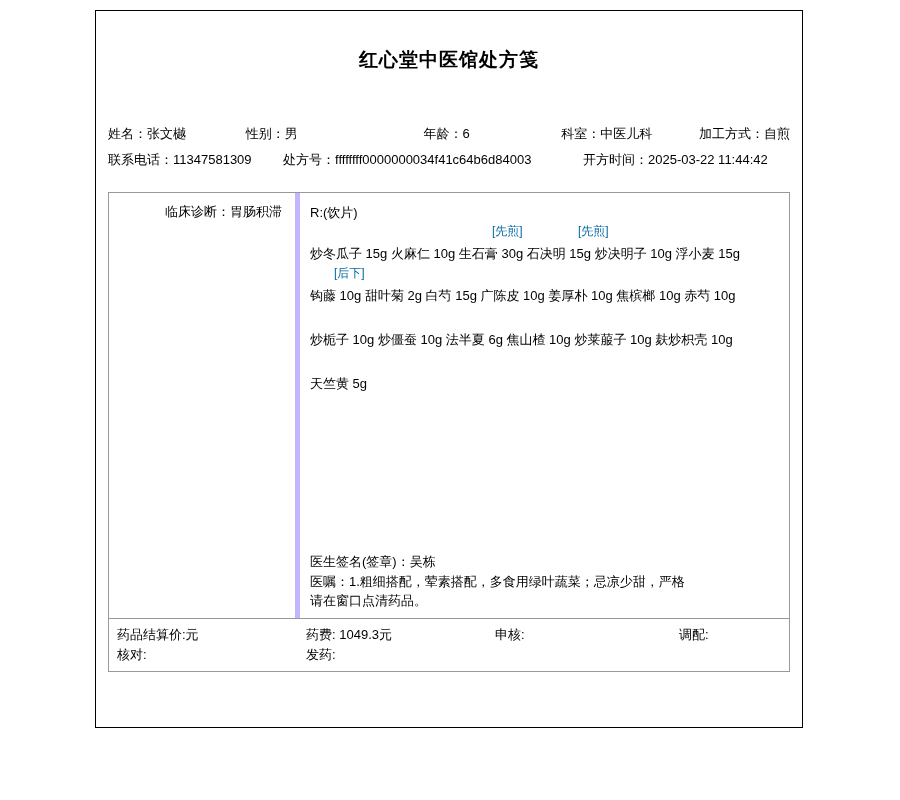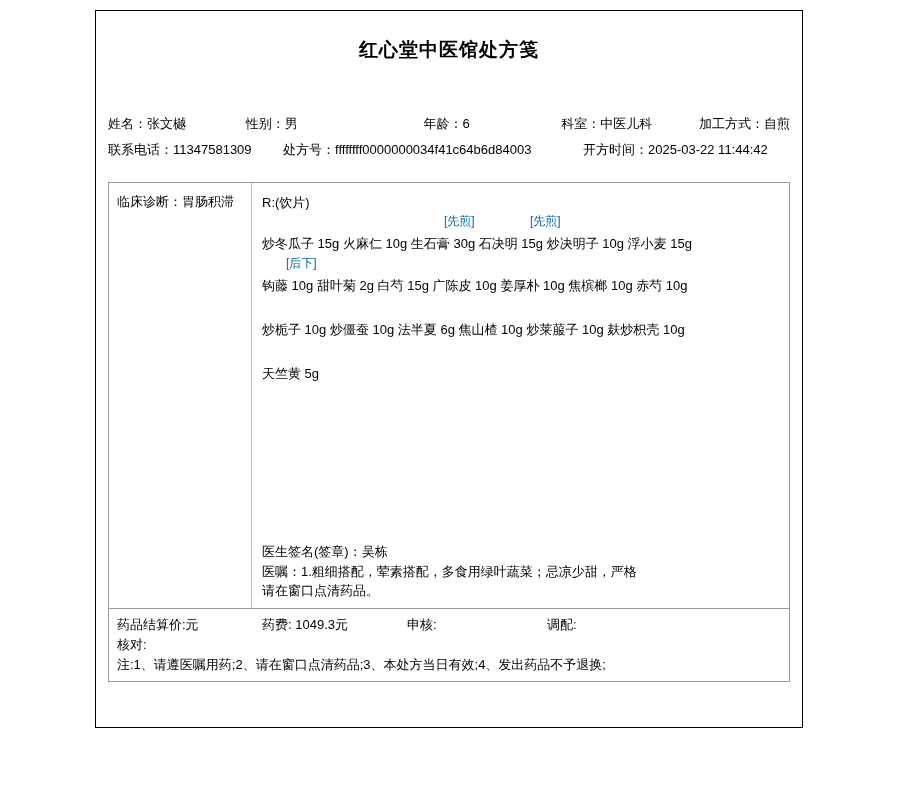--- a/index.html
+++ b/index.html
@@ -21,21 +21,21 @@
     width: 708px;
     height: 718px;
     border: 1px solid #000000;
     box-sizing: border-box;
     background: #ffffff;
   }
   .title {
     text-align: center;
     font-size: 19px;
     font-weight: bold;
-    margin-top: 26px;
+    margin-top: 36px;
     letter-spacing: 1px;
   }
   .meta {
     margin-top: 48px;
     padding: 0 12px 0 12px;
   }
   .meta-row {
     display: flex;
     align-items: baseline;
     font-size: 13px;
@@ -54,24 +54,25 @@
   .body-box {
     margin: 19px 12px 0 12px;
     border: 1px solid #999999;
     box-sizing: border-box;
     height: 427px;
     display: flex;
     position: relative;
   }
   .diag-col {
     width: 143px;
-    border-right: 1px solid #c4b5fd;
+    border-right: 5px solid #c4b5fd;
     box-sizing: border-box;
     padding: 10px 0 0 8px;
     font-size: 13px;
+    margin-left: 48px;
   }
   .rx-col {
     flex: 1;
     padding: 10px 0 0 10px;
     position: relative;
     font-size: 13px;
   }
   .rx-head {
     line-height: 20px;
   }
@@ -110,20 +111,21 @@
     margin: 0 12px;
     border: 1px solid #999999;
     border-top: none;
     box-sizing: border-box;
     padding: 6px 0 6px 8px;
     font-size: 13px;
   }
   .footer-row {
     display: flex;
     line-height: 20px;
+    gap: 44px;
   }
   .footer-row .f1 { width: 145px; }
   .footer-row .f2 { width: 145px; }
   .footer-row .f3 { width: 140px; }
   .footer-row .f4 { width: auto; }
   .footer-note { line-height: 20px; }
 </style>
 </head>
 <body>
 
@@ -180,17 +182,17 @@
 
   <div class="footer">
     <div class="footer-row">
       <span class="f1">药品结算价:元</span>
       <span class="f2">药费: 1049.3元</span>
       <span class="f3">申核:</span>
       <span class="f4">调配:</span>
     </div>
     <div class="footer-row">
       <span class="f1">核对:</span>
+      <span class="f2">发药:</span>
     </div>
-    <div class="footer-note">注:1、请遵医嘱用药;2、请在窗口点清药品;3、本处方当日有效;4、发出药品不予退换;</div>
   </div>
 
 </div>
 
 </body></html>

